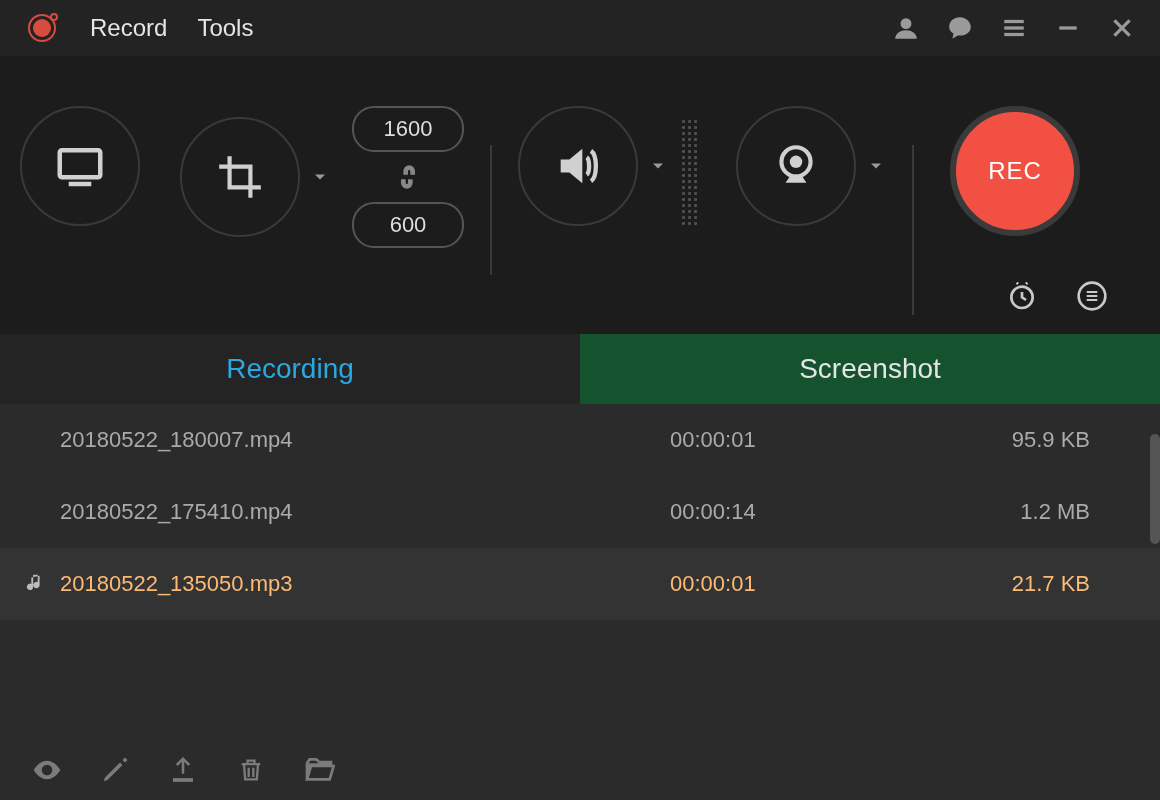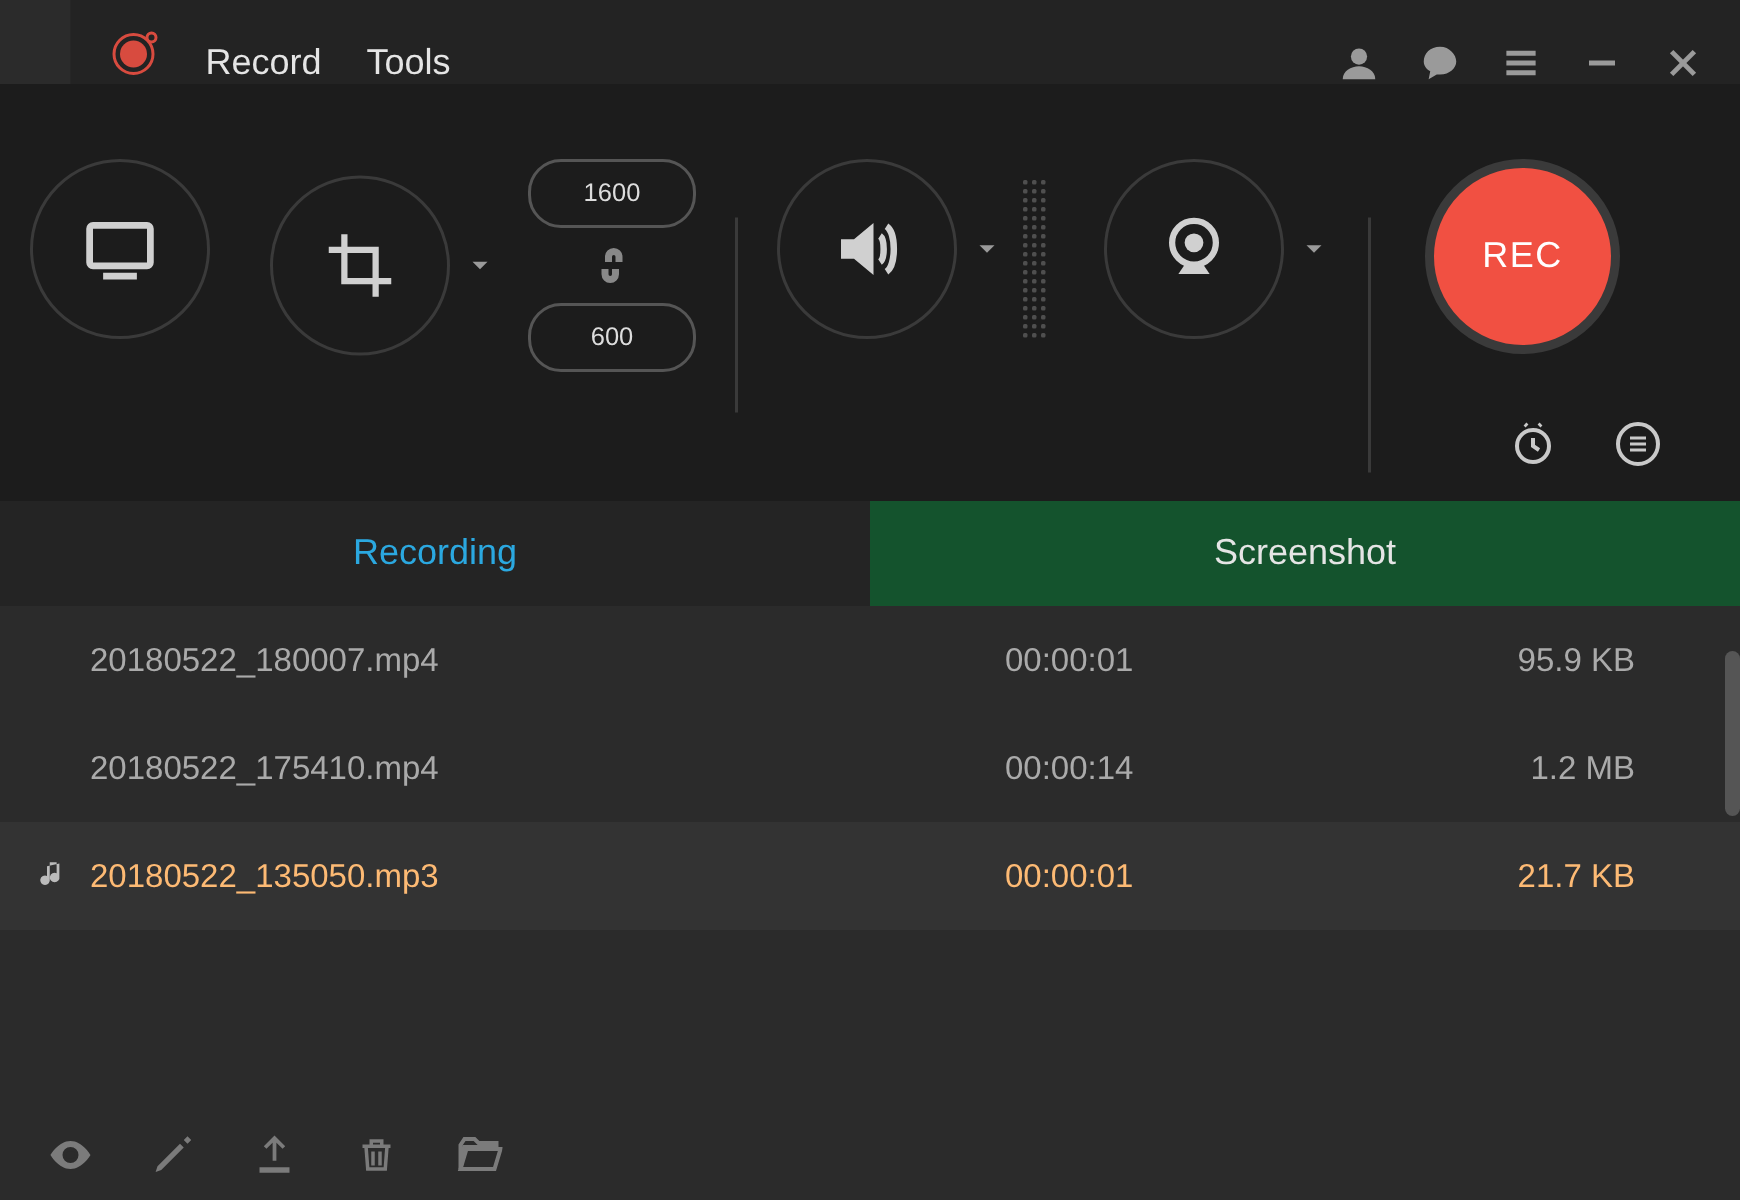--- a/index.html
+++ b/index.html
@@ -10,23 +10,22 @@
     font-family: -apple-system, "Segoe UI", Arial, sans-serif;
     color: #ccc;
     overflow: hidden;
     position: relative;
   }
   
   .titlebar {
     height: 56px;
     background: #232323;
     display: flex;
-    align-items: flex-end;
+    align-items: center;
     padding: 0 24px;
-    margin-left: 47px;
   }
   .app-logo {
     width: 40px; height: 40px;
     display: flex; align-items: center; justify-content: center;
     margin-right: 26px;
   }
   .menu-items { display: flex; gap: 30px; }
   .menu-item {
     color: #e5e5e5;
     font-size: 24px;
@@ -77,21 +76,21 @@
     align-items: center;
     justify-content: center;
     margin-left: 22px;
   }
   .dim-box {
     width: 112px; height: 46px;
     border: 2px solid #555;
     border-radius: 22px;
     display: flex; align-items: center; justify-content: center;
     color: #ddd;
-    font-size: 17px;
+    font-size: 22px;
   }
   .link-icon {
     width: 30px; height: 30px;
     display:flex;align-items:center;justify-content:center;
     color:#888;
   }
   .vsep {
     width: 2px; height: 130px;
     background: #3a3a3a;
     margin: 0 26px;
@@ -139,21 +138,21 @@
 
   
   .tabs {
     height: 70px;
     display: flex;
     background: #2b2b2b;
   }
   .tab {
     flex: 1;
     display: flex; align-items: center; justify-content: center;
-    font-size: 24px;
+    font-size: 28px;
     color: #e5e5e5;
     cursor: pointer;
   }
   .tab.active {
     color: #2ba8e0;
     background: #242424;
   }
   .tab.inactive {
     background: #14532d;
   }

